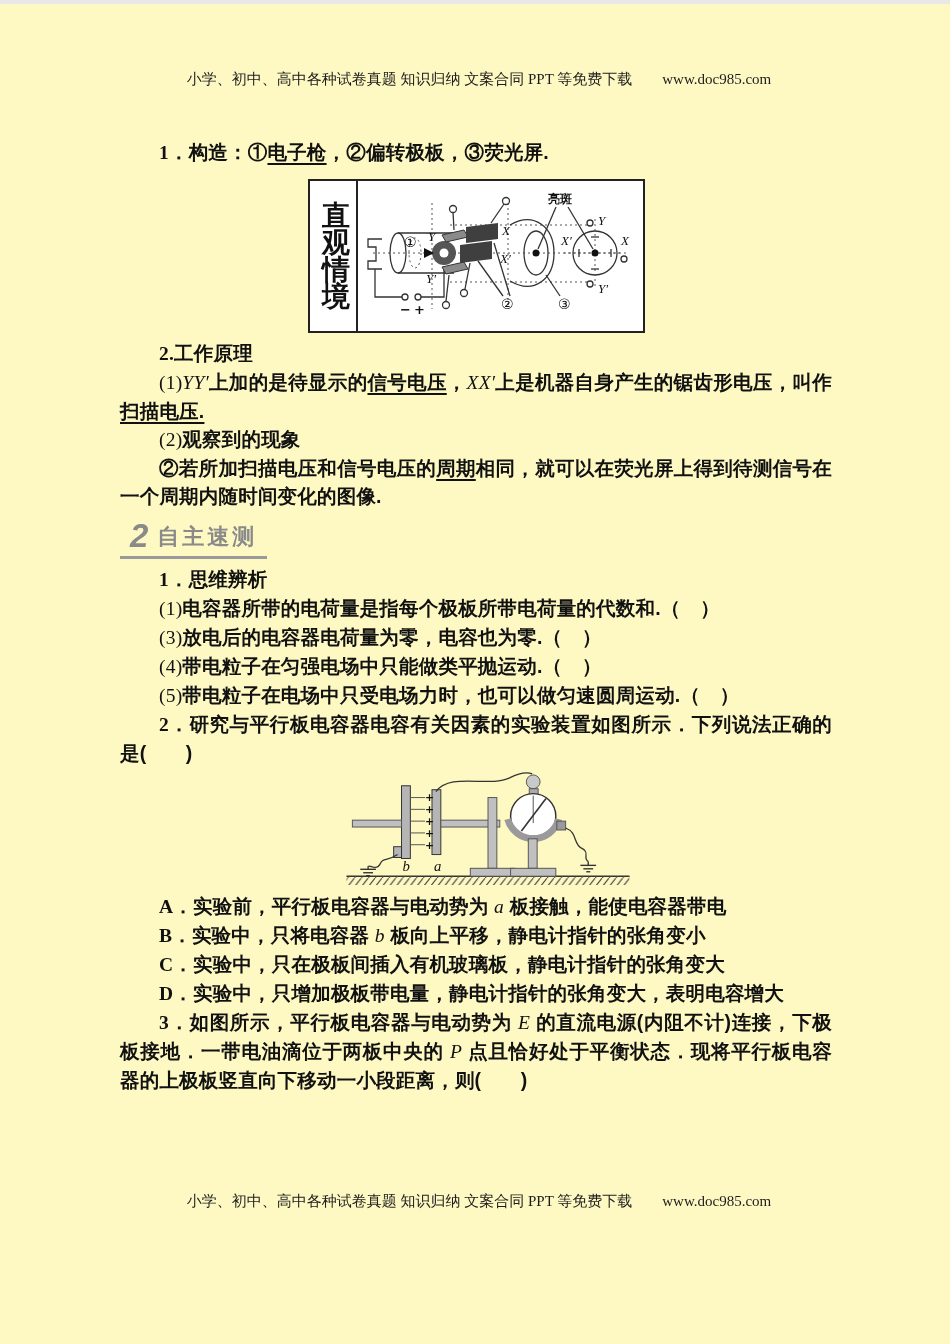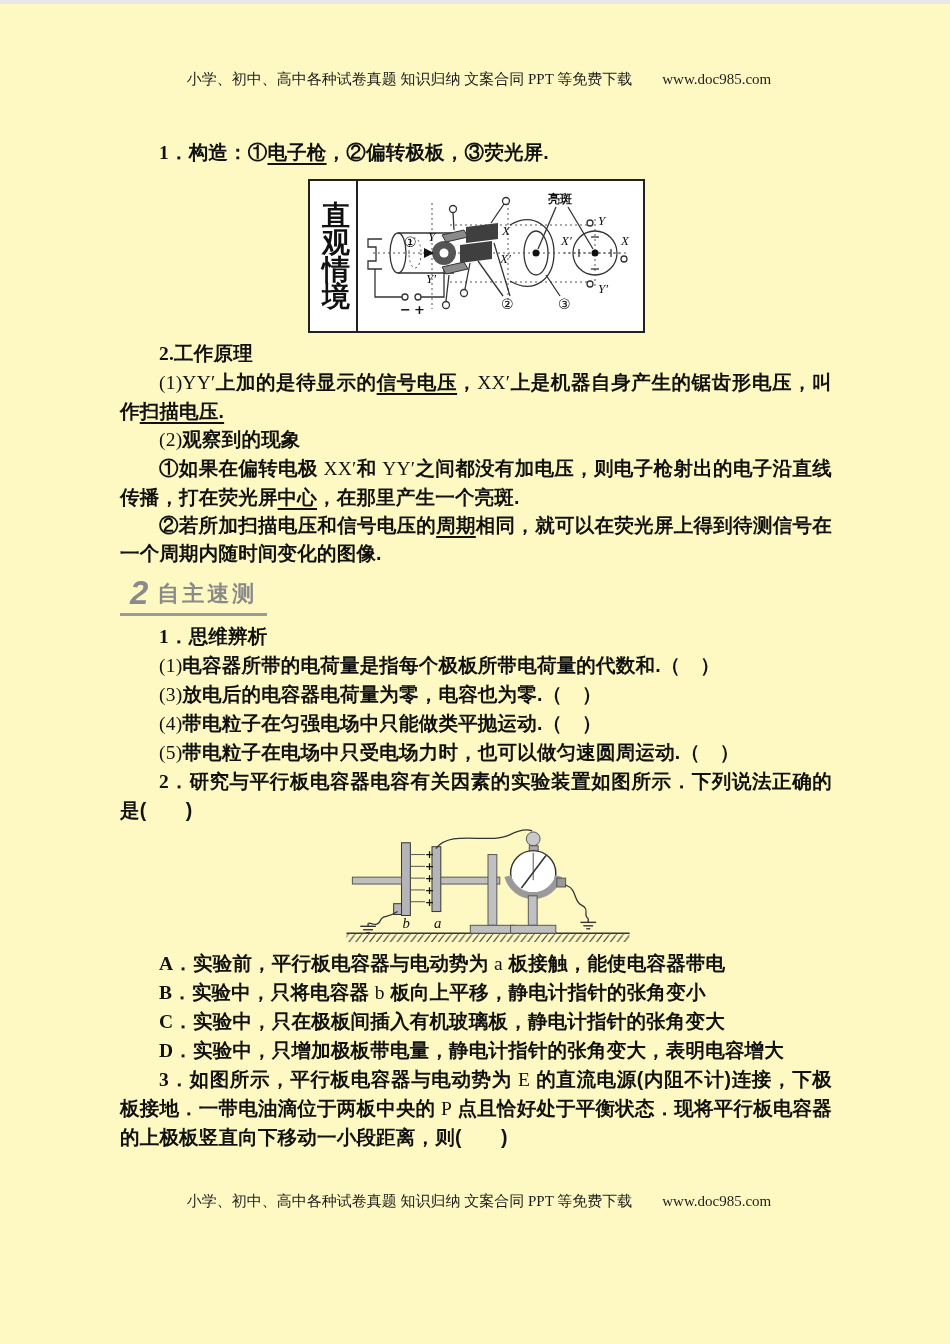--- a/index.html
+++ b/index.html
@@ -17,21 +17,21 @@
   .runhead .site{margin-left:30px;}
   
   .content{position:absolute;top:134px;left:120px;width:712px;}
   p.line{
     margin:0;font-size:19.5px;line-height:28px;font-weight:700;
     text-align:justify;text-indent:2em;letter-spacing:0.2px;
   }
   p.line span{white-space:pre-wrap;}
   .sr{font-family:"Liberation Serif",serif;font-weight:700;}
   .srl{font-family:"Liberation Serif",serif;font-weight:400;}
-  .it{font-family:"Liberation Serif",serif;font-weight:400;}
+  .it{font-family:"Liberation Serif",serif;font-style:italic;font-weight:400;}
   .u{text-decoration:underline;text-underline-offset:4px;text-decoration-thickness:1.5px;}
   
   .fig1{
     display:flex;margin:12px 0 6px 188px;width:337px;height:154px;
     border:2px solid #222;box-sizing:border-box;background:#fff;
   }
   .fig1-side{
     width:46px;border-right:2px solid #222;display:flex;align-items:center;justify-content:center;
   }
   .fig1-side .vtext{
@@ -149,21 +149,20 @@
 
         <text class="zh" x="190" y="22">亮斑</text>
         <line class="sk" x1="198" y1="26" x2="180" y2="68"></line>
         <line class="sk" x1="210" y1="26" x2="235" y2="68"></line>
       </svg>
     </div>
 
     <p class="line"><span class="sr">2.</span><span>工作原理</span></p>
     <p class="line"><span class="srl">(1)</span><span class="it">YY′</span><span>上加的是待显示的</span><span class="u">信号电压</span><span>，</span><span class="it">XX′</span><span>上是机器自身产生的锯齿形电压，叫作</span><span class="u">扫描电压.</span></p>
     <p class="line"><span class="srl">(2)</span><span>观察到的现象</span></p>
-    <p class="line"><span>①如果在偏转电极 </span><span class="it">XX′</span><span>和 </span><span class="it">YY′</span><span>之间都没有加电压，则电子枪射出的电子沿直线传播，打在荧光屏</span><span class="u">中心</span><span>，在那里产生一个亮斑.</span></p>
     <p class="line"><span>②若所加扫描电压和信号电压的</span><span class="u">周期</span><span>相同，就可以在荧光屏上得到待测信号在一个周期内随时间变化的图像.</span></p>
 
     
     <div class="secwrap">
       <div class="sec">
         <span class="n">2</span><span class="t">自主速测</span>
       </div>
     </div>
 
     <p class="line"><span class="sr">1．</span><span>思维辨析</span></p>

